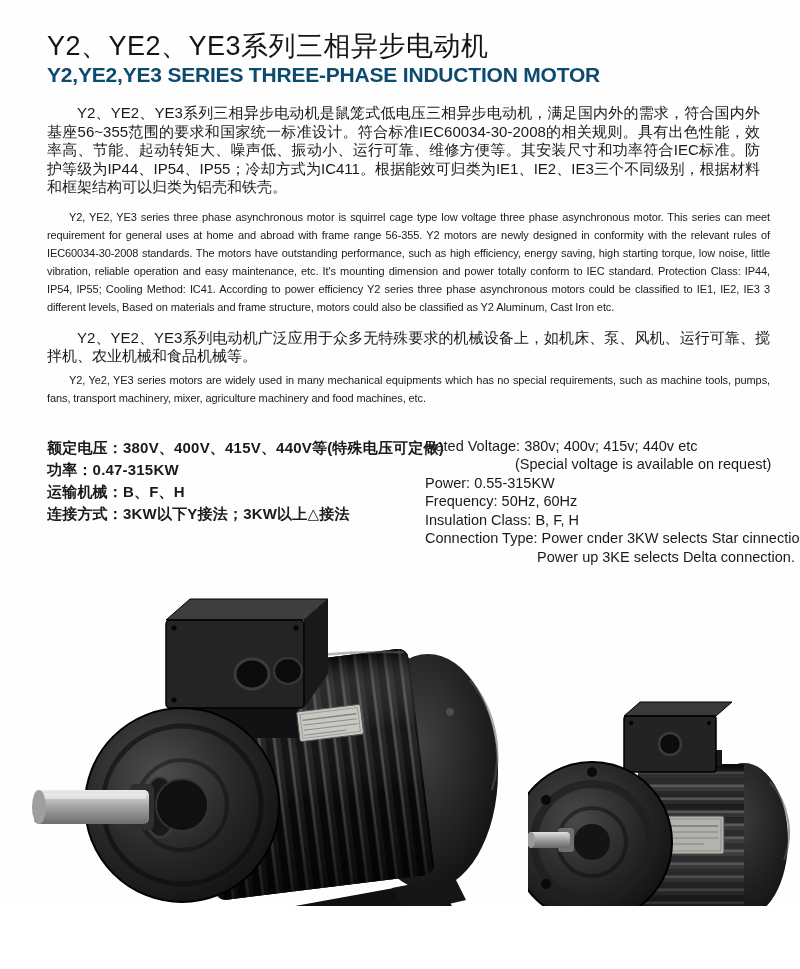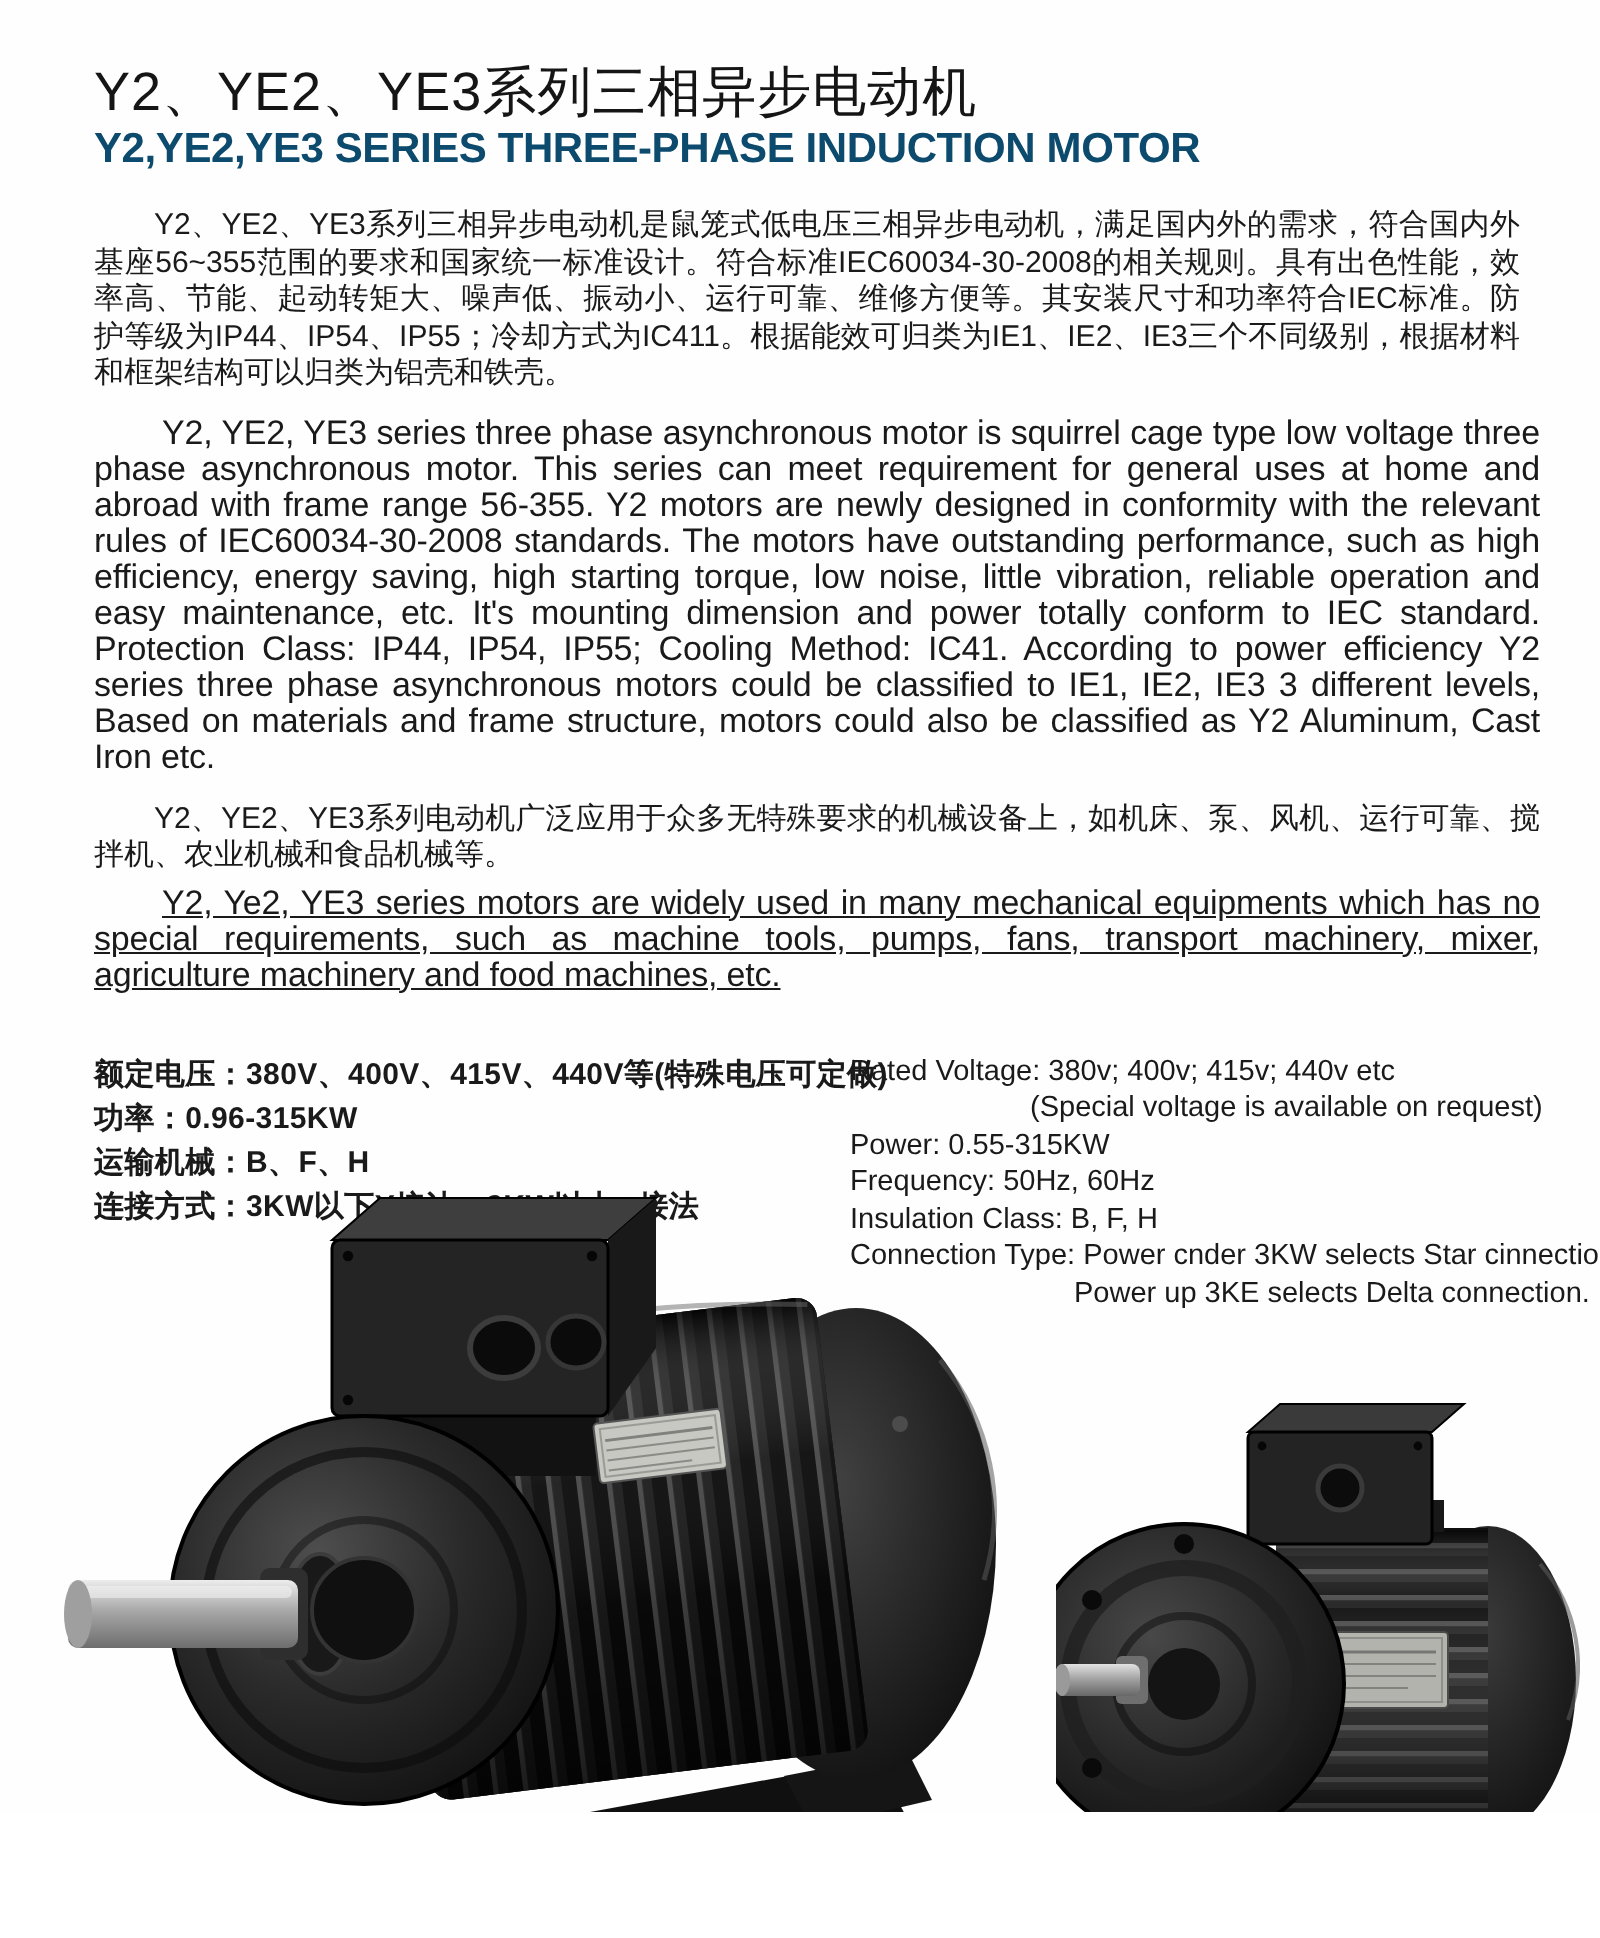--- a/index.html
+++ b/index.html
@@ -31,21 +31,21 @@
   .para{
     text-align:justify;
     text-indent:2em;
   }
   .para.zh{
     font-size:15px;
     line-height:18.5px;
     margin-top:16px;
   }
   .para.en{
-    font-size:17px;
+    font-size:11px;
     line-height:18px;
     letter-spacing:-0.1px;
     margin-top:11px;
   }
   .para.zh.apps{margin-top:13px;}
   .para.en.apps{margin-top:5px;}
   .specs{
     display:flex;
     margin-top:30px;
   }
@@ -74,26 +74,26 @@
 
 <div class="page">
 
   <h1 class="title-zh" style="margin:0;">Y2、YE2、YE3系列三相异步电动机</h1>
   <h2 class="title-en" style="margin:0;">Y2,YE2,YE3 SERIES THREE-PHASE INDUCTION MOTOR</h2>
 
   <p class="para zh" style="margin:16px 10px 0 0;">Y2、YE2、YE3系列三相异步电动机是鼠笼式低电压三相异步电动机，满足国内外的需求，符合国内外基座56~355范围的要求和国家统一标准设计。符合标准IEC60034-30-2008的相关规则。具有出色性能，效率高、节能、起动转矩大、噪声低、振动小、运行可靠、维修方便等。其安装尺寸和功率符合IEC标准。防护等级为IP44、IP54、IP55；冷却方式为IC411。根据能效可归类为IE1、IE2、IE3三个不同级别，根据材料和框架结构可以归类为铝壳和铁壳。</p>
   <p class="para en" style="margin:11px 0 0 0;">Y2, YE2, YE3 series three phase asynchronous motor is squirrel cage type low voltage three phase asynchronous motor. This series can meet requirement for general uses at home and abroad with frame range 56-355. Y2 motors are newly designed in conformity with the relevant rules of IEC60034-30-2008 standards. The motors have outstanding performance, such as high efficiency, energy saving, high starting torque, low noise, little vibration, reliable operation and easy maintenance, etc. It's mounting dimension and power totally conform to IEC standard. Protection Class: IP44, IP54, IP55; Cooling Method: IC41. According to power efficiency Y2 series three phase asynchronous motors could be classified to IE1, IE2, IE3 3 different levels, Based on materials and frame structure, motors could also be classified as Y2 Aluminum, Cast Iron etc.</p>
 
   <p class="para zh apps" style="margin:13px 0 0 0;">Y2、YE2、YE3系列电动机广泛应用于众多无特殊要求的机械设备上，如机床、泵、风机、运行可靠、搅拌机、农业机械和食品机械等。</p>
-  <p class="para en apps" style="margin:5px 0 0 0;text-decoration:underline;">Y2, Ye2, YE3 series motors are widely used in many mechanical equipments which has no special requirements, such as machine tools, pumps, fans, transport machinery, mixer, agriculture machinery and food machines, etc.</p>
+  <p class="para en apps" style="margin:5px 0 0 0;">Y2, Ye2, YE3 series motors are widely used in many mechanical equipments which has no special requirements, such as machine tools, pumps, fans, transport machinery, mixer, agriculture machinery and food machines, etc.</p>
 
   <div class="specs">
     <div class="specs-zh">
       <div class="spec-line">额定电压：380V、400V、415V、440V等(特殊电压可定做)</div>
-      <div class="spec-line">功率：0.96-315KW</div>
+      <div class="spec-line">功率：0.47-315KW</div>
       <div class="spec-line">运输机械：B、F、H</div>
       <div class="spec-line">连接方式：3KW以下Y接法；3KW以上△接法</div>
     </div>
     <div class="specs-en">
       <div class="spec-line">Rated Voltage: 380v; 400v; 415v; 440v etc</div>
       <div class="spec-line ind-a">(Special voltage is available on request)</div>
       <div class="spec-line">Power: 0.55-315KW</div>
       <div class="spec-line">Frequency: 50Hz, 60Hz</div>
       <div class="spec-line">Insulation Class: B, F, H</div>
       <div class="spec-line">Connection Type: Power cnder 3KW selects Star cinnection</div>

